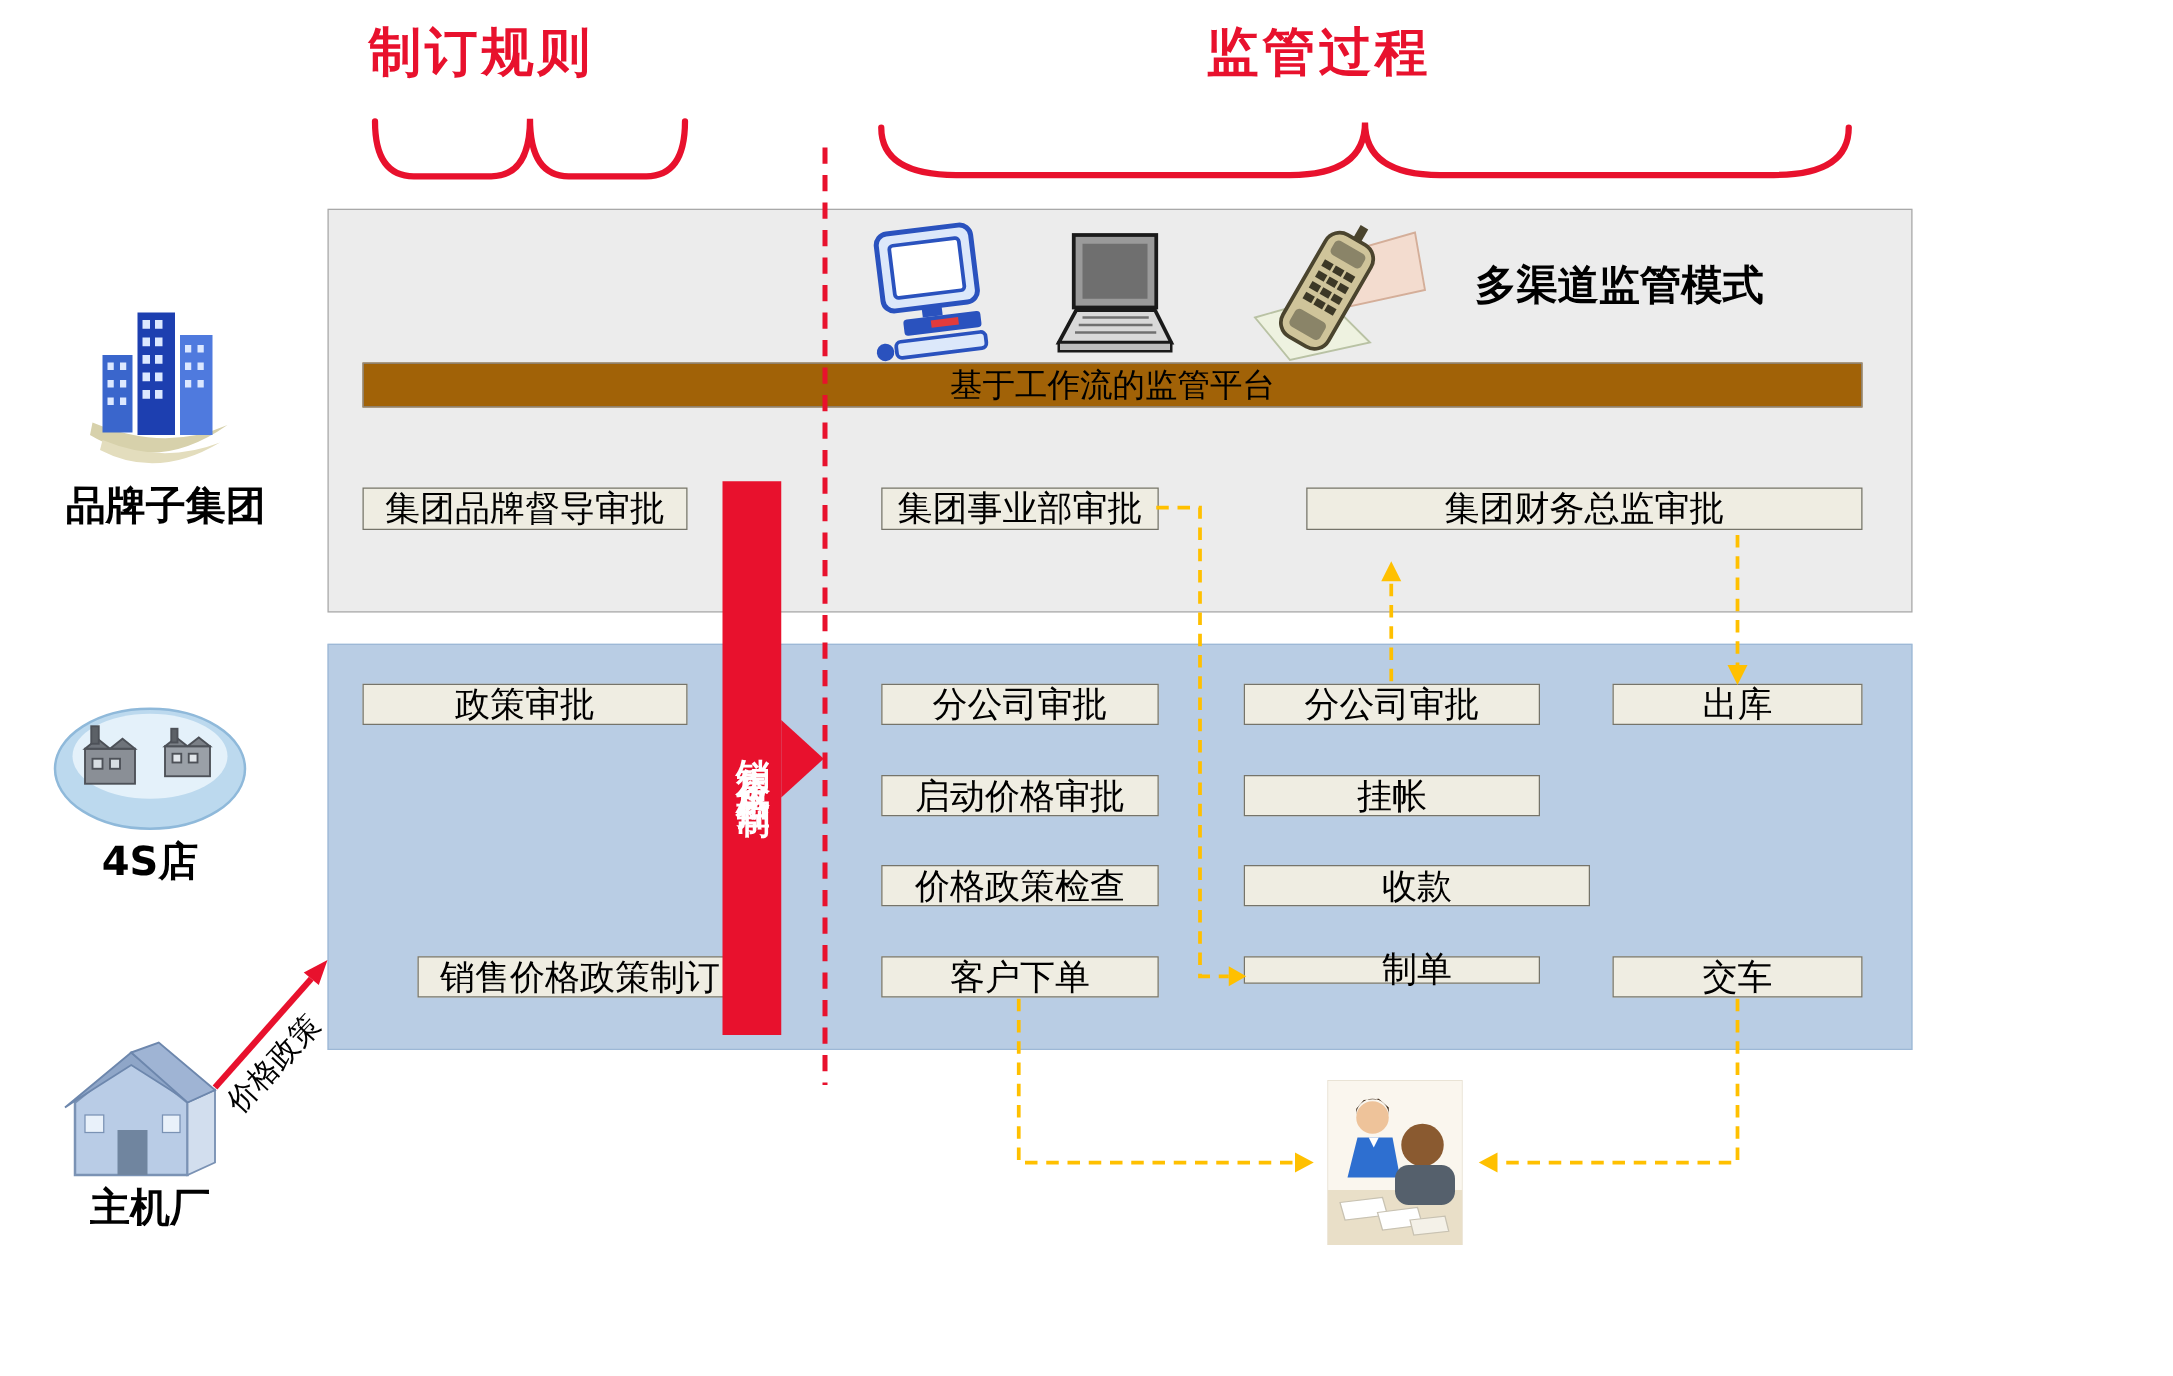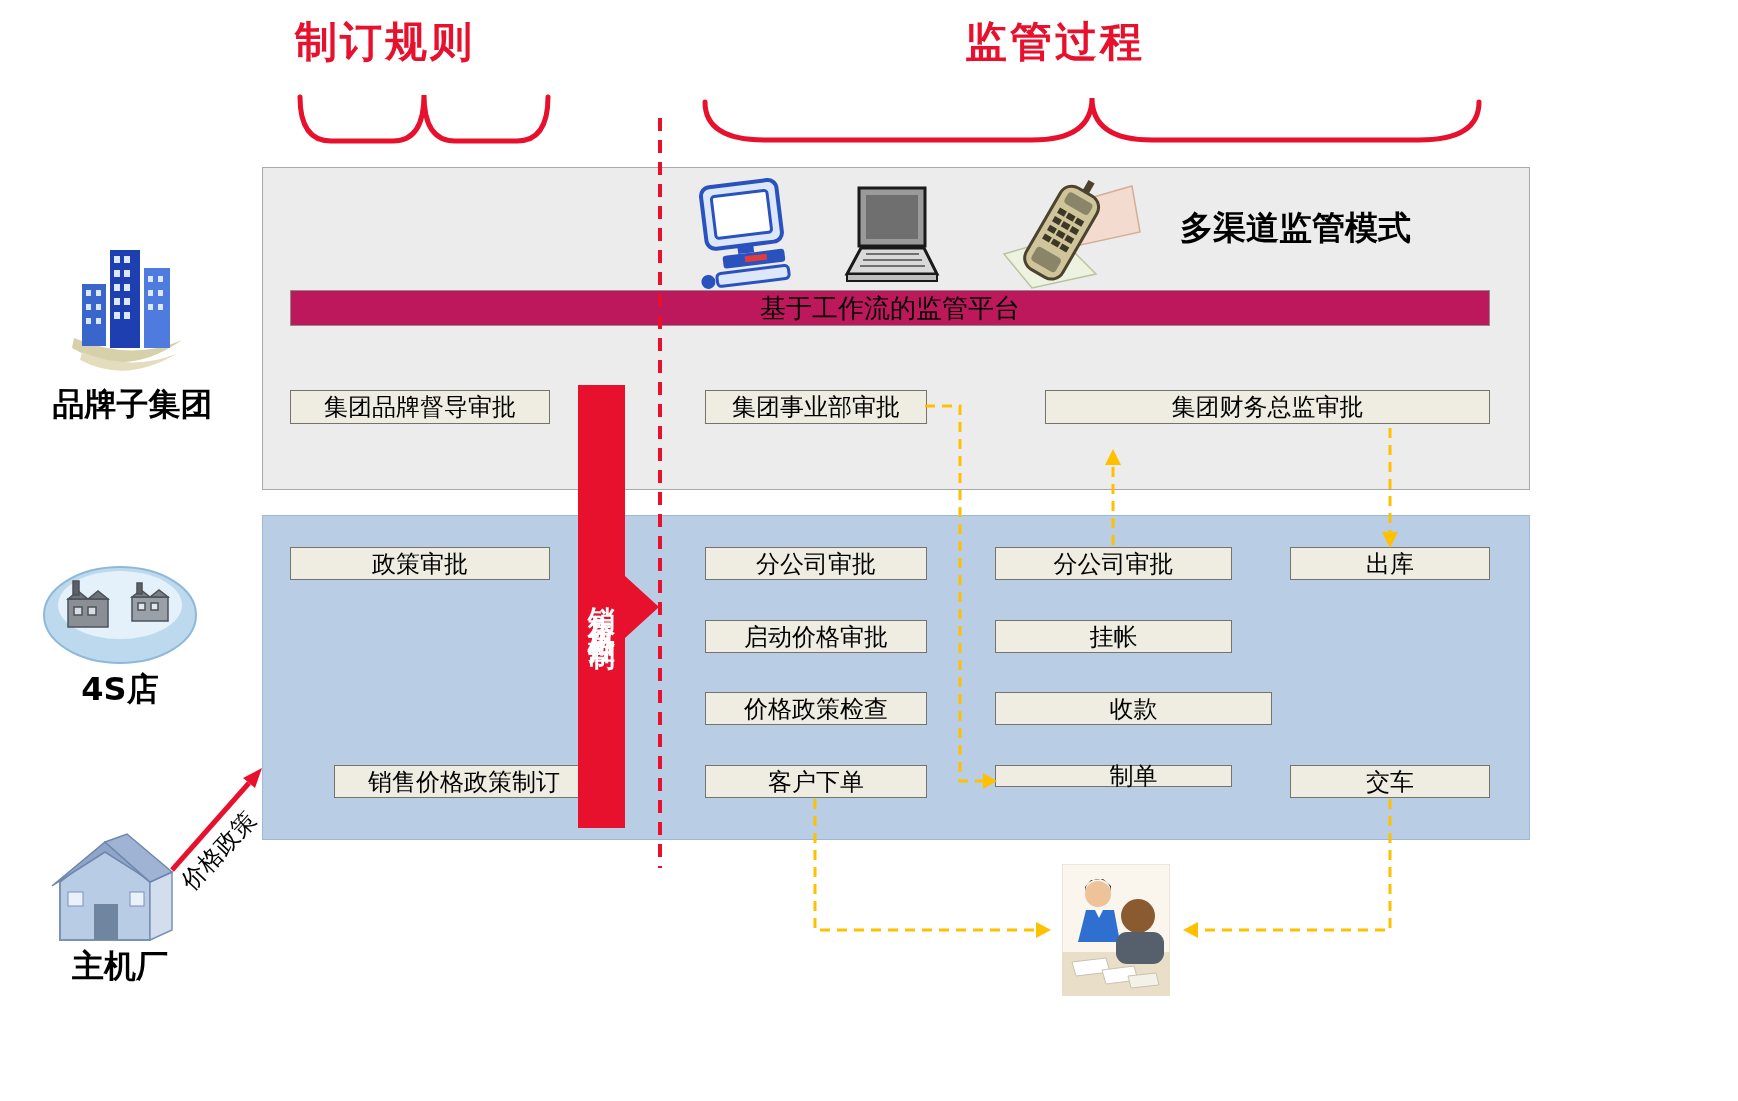--- a/index.html
+++ b/index.html
@@ -3,24 +3,24 @@
 <meta charset="utf-8">
 <style>
   * { margin:0; padding:0; box-sizing:border-box; }
   body { font-family:"DejaVu Sans","Liberation Sans",sans-serif; background:#fff; }
   .canvas { position:relative; width:1738px; height:1101px; background:#fff; overflow:hidden; }
   .abs { position:absolute; }
   .sec-title { font-size:42px; font-weight:bold; color:#e8112d; letter-spacing:3px; z-index:3; }
   .entity-label { font-size:32px; font-weight:bold; color:#000; text-align:center; z-index:3; }
   .panel-gray { background:#ececec; border:1px solid #a9a9a9; z-index:1; }
   .panel-blue { background:#b9cde4; border:1px solid #9db8d6; z-index:1; }
-  .bar { background:#be185d; border:1px solid #8c8c8c; display:flex; align-items:center; justify-content:center;
+  .bar { background:#a16207; border:1px solid #8c8c8c; display:flex; align-items:center; justify-content:center;
          font-size:26px; color:#000; z-index:2; }
   .pbox { background:#efede2; border:1px solid #75746a; display:flex; align-items:center; justify-content:center;
-          font-size:24px; color:#000; z-index:4; }
+          font-size:28px; color:#000; z-index:4; }
   .mode-title { font-size:33px; font-weight:bold; color:#000; z-index:3; }
   .banner { background:#e8112d; display:flex; align-items:center; justify-content:center; z-index:5; }
   .banner-text { writing-mode:vertical-rl; text-orientation:upright; color:#fff; font-size:27px; font-weight:bold;
                  letter-spacing:7px; }
   .banner-arrow { width:0; height:0; border-left:34px solid #e8112d; border-top:31px solid transparent;
                   border-bottom:31px solid transparent; z-index:5; }
   .rot-label { font-size:24px; color:#000; transform:rotate(-47deg); transform-origin:0 50%;
                white-space:nowrap; z-index:6; }
   .overlay { left:0; top:0; z-index:10; pointer-events:none; }
   .icon-svg { z-index:3; }

